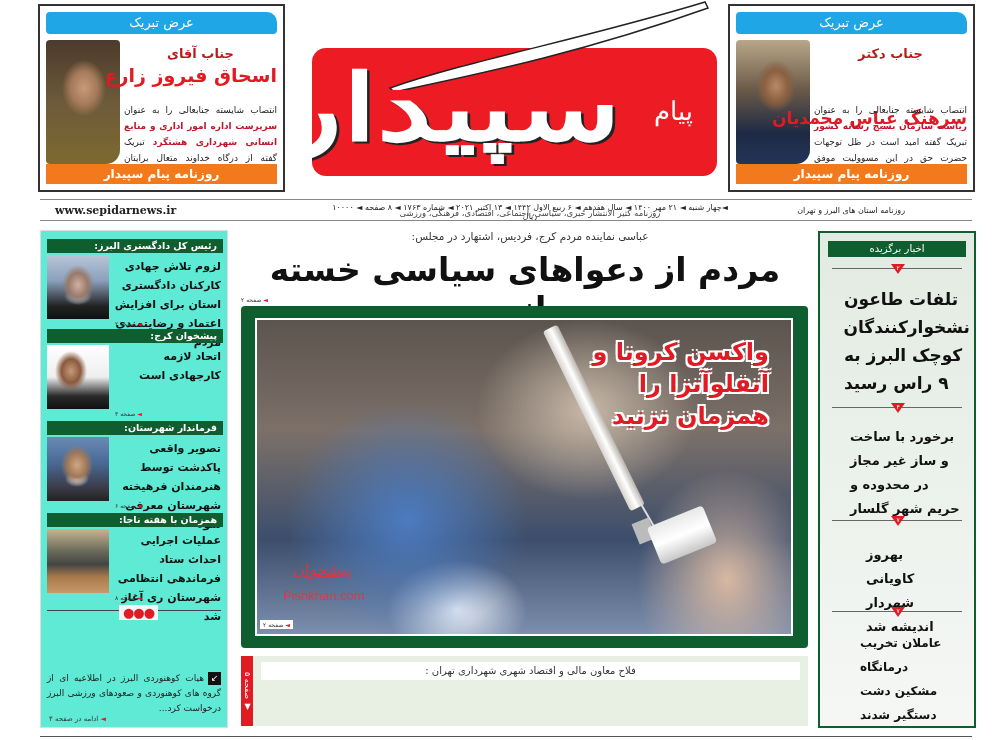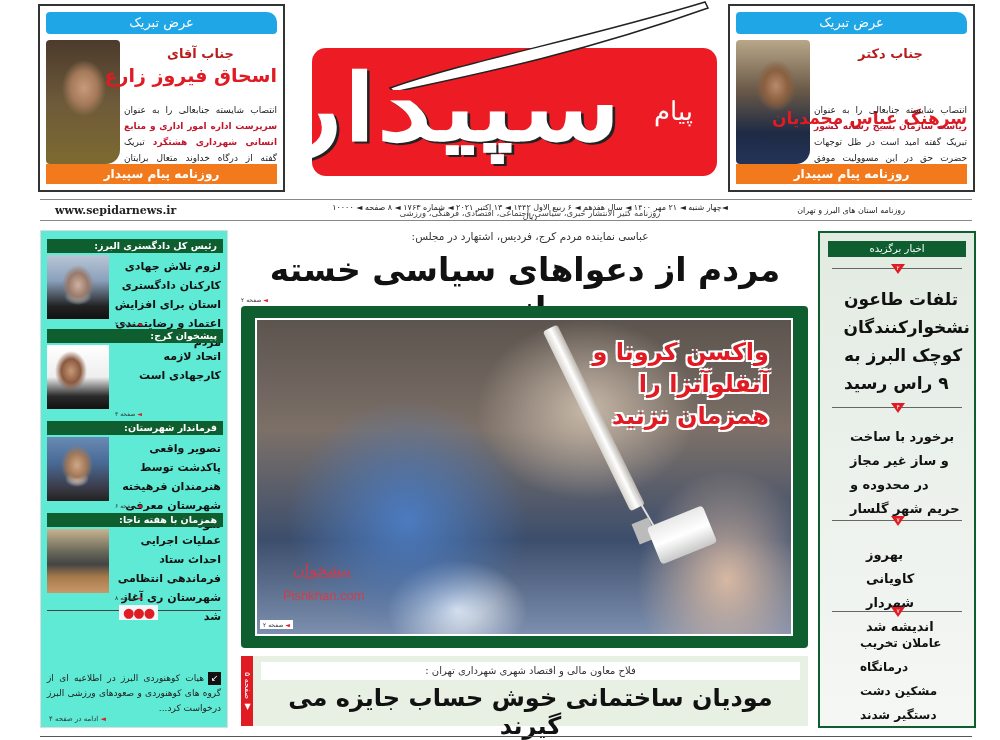--- a/index.html
+++ b/index.html
@@ -170,21 +170,20 @@
     <div class="overlay-title rtl" style="width:230px;">واکسن کرونا و آنفلوآنزا را همزمان نزنید</div>
     <div class="watermark">پیشخوان</div>
     <div class="watermark2">Pishkhan.com</div>
     <div class="photo-pg rtl"><b>◄</b> <span>صفحه ۲</span></div>
   </div>
 </div>
 
 <div class="bot-box rtl">
   <div class="side">▼ <span>صفحه ۵</span></div>
   <div class="kick">فلاح معاون مالی و اقتصاد شهری شهرداری تهران :</div>
-  <div class="head">مودیان ساختمانی خوش حساب جایزه می گیرند</div>
 </div>
 <div class="rule" style="left:40px; right:28px; top:736px; background:#555;"></div>
 
 <div class="rcol rtl">
   <div class="hdr">اخبار برگزیده</div>
 
   <div class="rsep" style="top:35px;"></div>
   <div class="rbadge" style="top:31px;">۲</div>
   <div class="ritem" style="top:52px; font-size:17px; line-height:28px;">تلفات طاعون نشخوارکنندگان کوچک البرز به ۹ راس رسید</div>
 

